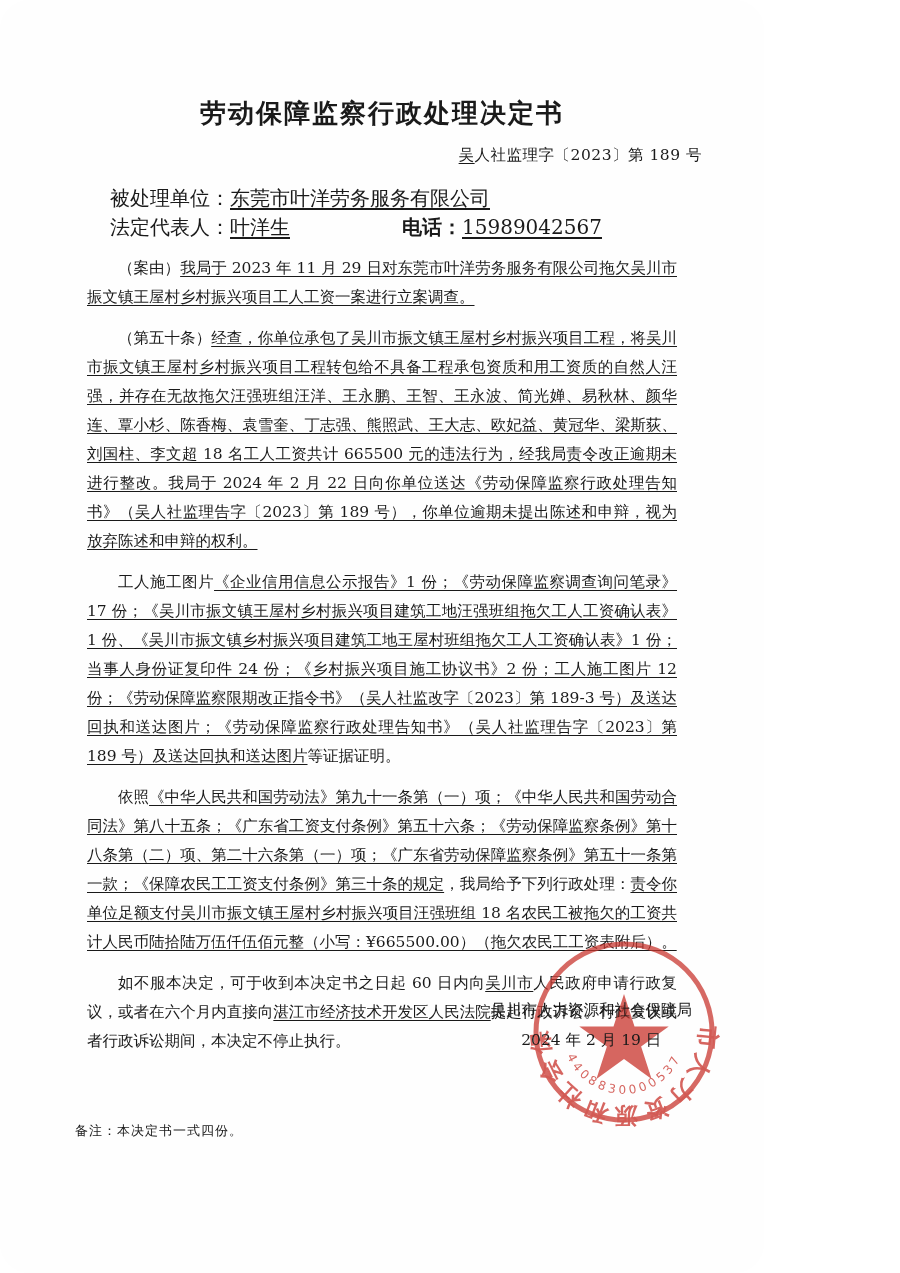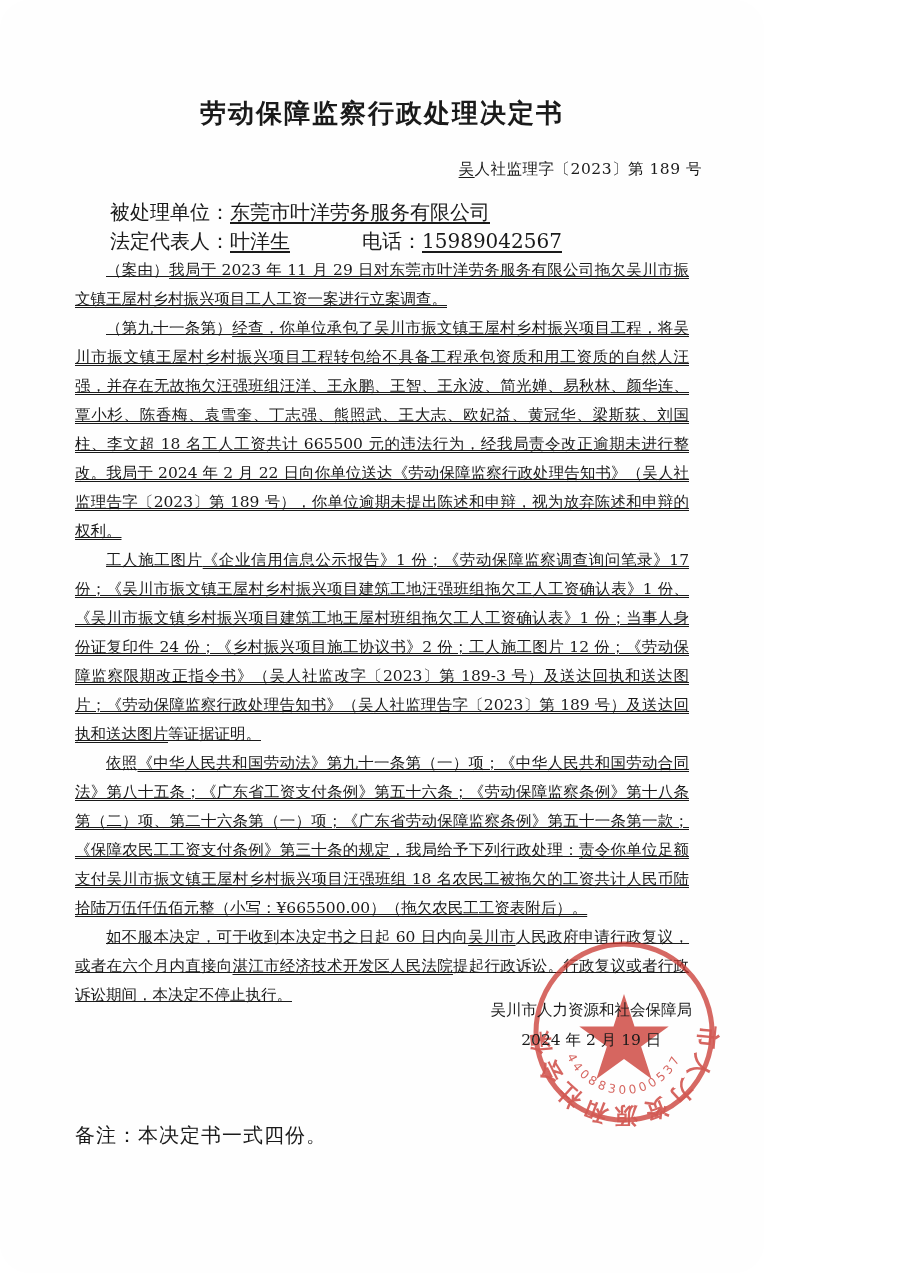--- a/index.html
+++ b/index.html
@@ -28,21 +28,21 @@
     font-size: 26px;
     font-weight: bold;
     letter-spacing: 2px;
     margin: 0;
     padding-top: 96px;
     font-family: "DejaVu Serif", "Liberation Serif", serif;
   }
   .doc-number {
     text-align: right;
     padding-right: 62px;
-    margin-top: 28px;
+    margin-top: 14px;
     font-size: 15.5px;
     letter-spacing: 0.5px;
   }
   .doc-number .u {
     text-decoration: underline;
     text-underline-offset: 3px;
   }
   .body-area {
     margin: 0 75px 0 75px;
     padding-top: 18px;
@@ -51,29 +51,28 @@
     font-size: 20px;
     line-height: 29px;
     margin-left: 35px;
     white-space: nowrap;
   }
   .field-row .label { display: inline-block; }
   .field-row .val {
     text-decoration: underline;
     text-underline-offset: 3px;
   }
-  .field-row .phone-label { margin-left: 72px; }
+  .field-row .phone-label { margin-left: 112px; font-weight: bold; }
   .para {
     font-size: 15.5px;
     line-height: 29px;
     text-align: justify;
     text-justify: inter-ideograph;
     text-indent: 2em;
-    margin: 0;
-    text-decoration: underline;
+    margin: 12px;
   }
   .para .ul {
     text-decoration: underline;
     text-underline-offset: 3px;
   }
   .sign-block {
     position: absolute;
     right: 72px;
     top: 995px;
     text-align: center;
@@ -88,21 +87,21 @@
     top: 932px;
     width: 200px;
     height: 200px;
     z-index: 2;
     opacity: 0.82;
   }
   .footnote {
     position: absolute;
     left: 75px;
     top: 1122px;
-    font-size: 20px;
+    font-size: 13px;
     letter-spacing: 1px;
   }
   .nowrap { white-space: nowrap; }
 </style>
 </head>
 <body>
 
 <div class="page">
 
   <h1 class="doc-title">劳动保障监察行政处理决定书</h1>
@@ -120,21 +119,21 @@
 
     <div class="field-row">
       <span class="label">法定代表人：</span><span class="val">叶洋生</span><span class="phone-label">电话：</span><span class="val">15989042567</span>
     </div>
 
     <p class="para">
       <span>（案由）</span><span class="ul">我局于 2023 年 11 月 29 日对东莞市叶洋劳务服务有限公司拖欠吴川市振文镇王屋村乡村振兴项目工人工资一案进行立案调查。</span>
     </p>
 
     <p class="para">
-      <span>（第九十一条第）</span><span class="ul">经查，你单位承包了吴川市振文镇王屋村乡村振兴项目工程，将吴川市振文镇王屋村乡村振兴项目工程转包给不具备工程承包资质和用工资质的自然人汪强，并存在无故拖欠汪强班组汪洋、王永鹏、王智、王永波、简光婵、易秋林、颜华连、覃小杉、陈香梅、袁雪奎、丁志强、熊照武、王大志、欧妃益、黄冠华、梁斯荻、刘国柱、李文超 18 名工人工资共计 665500 元的违法行为，经我局责令改正逾期未进行整改。我局于 2024 年 2 月 22 日向你单位送达《劳动保障监察行政处理告知书》（吴人社监理告字〔2023〕第 189 号），你单位逾期未提出陈述和申辩，视为放弃陈述和申辩的权利。</span>
+      <span>（第五十条）</span><span class="ul">经查，你单位承包了吴川市振文镇王屋村乡村振兴项目工程，将吴川市振文镇王屋村乡村振兴项目工程转包给不具备工程承包资质和用工资质的自然人汪强，并存在无故拖欠汪强班组汪洋、王永鹏、王智、王永波、简光婵、易秋林、颜华连、覃小杉、陈香梅、袁雪奎、丁志强、熊照武、王大志、欧妃益、黄冠华、梁斯荻、刘国柱、李文超 18 名工人工资共计 665500 元的违法行为，经我局责令改正逾期未进行整改。我局于 2024 年 2 月 22 日向你单位送达《劳动保障监察行政处理告知书》（吴人社监理告字〔2023〕第 189 号），你单位逾期未提出陈述和申辩，视为放弃陈述和申辩的权利。</span>
     </p>
 
     <p class="para">
       <span>工人施工图片</span><span class="ul">《企业信用信息公示报告》1 份；《劳动保障监察调查询问笔录》17 份；《吴川市振文镇王屋村乡村振兴项目建筑工地汪强班组拖欠工人工资确认表》1 份、《吴川市振文镇乡村振兴项目建筑工地王屋村班组拖欠工人工资确认表》1 份；当事人身份证复印件 24 份；《乡村振兴项目施工协议书》2 份；工人施工图片 12 份；《劳动保障监察限期改正指令书》（吴人社监改字〔2023〕第 189-3 号）及送达回执和送达图片；《劳动保障监察行政处理告知书》（吴人社监理告字〔2023〕第 189 号）及送达回执和送达图片</span><span>等证据证明。</span>
     </p>
 
 
     <p class="para">
       <span>依照</span><span class="ul">《中华人民共和国劳动法》第九十一条第（一）项；《中华人民共和国劳动合同法》第八十五条；《广东省工资支付条例》第五十六条；《劳动保障监察条例》第十八条第（二）项、第二十六条第（一）项；《广东省劳动保障监察条例》第五十一条第一款；《保障农民工工资支付条例》第三十条的规定</span><span>，我局给予下列行政处理：</span><span class="ul">责令你单位足额支付吴川市振文镇王屋村乡村振兴项目汪强班组 18 名农民工被拖欠的工资共计人民币陆拾陆万伍仟伍佰元整（小写：¥665500.00）（拖欠农民工工资表附后）。</span>
     </p>

